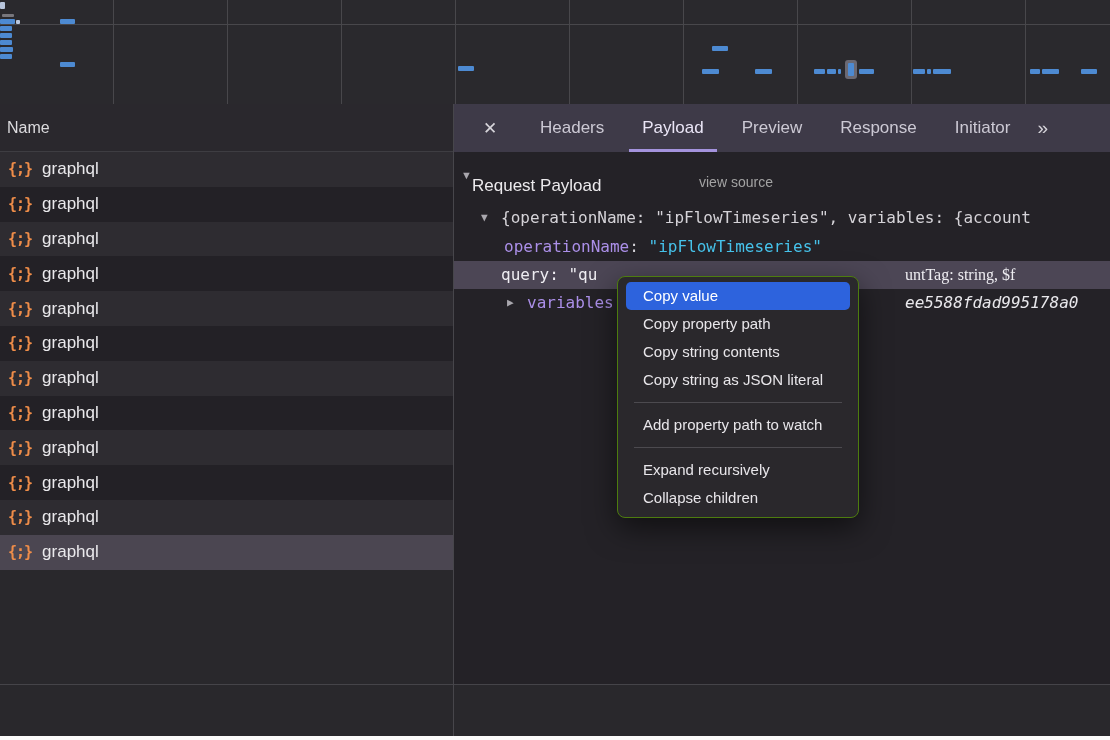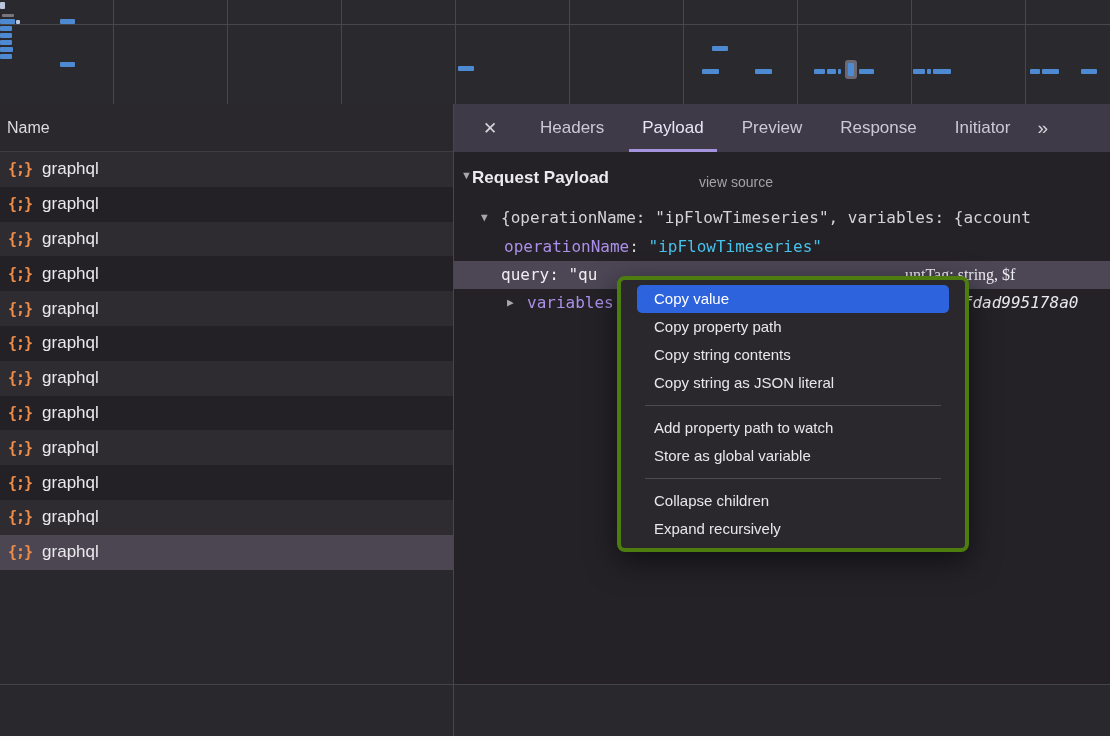--- a/index.html
+++ b/index.html
@@ -39,21 +39,21 @@
   #tab-close { width:30px; margin-right:16px; display:flex; align-items:center; justify-content:center;
                color:#d6d4da; font-size:17px; cursor:pointer; }
   .tab { display:flex; align-items:center; padding:0 13px; margin:0 6px; color:#ccc9d4; font-size:17px; cursor:pointer; }
   .tab.active { color:#eae5f6; box-shadow:inset 0 -3px 0 #a493dd; }
   #tab-more { display:flex; align-items:center; margin-left:8px; color:#d6d4da; font-size:19px; letter-spacing:-2px; }
 
   #payload-area { position:absolute; left:0; top:48px; width:657px; height:532px; overflow:hidden; }
   .arrow { color:#a9a7ad; font-size:11px; }
   #payload-title-row { position:absolute; left:0; top:12px; width:657px; height:24px; }
   #payload-title-arrow { position:absolute; left:8px; top:5px; }
-  #payload-title { position:absolute; left:19px; top:4px; color:#eceaed; font-size:17px; font-weight:bold; }
+  #payload-title { position:absolute; left:19px; top:12px; color:#eceaed; font-size:17px; font-weight:normal; }
   #view-source { position:absolute; left:246px; top:10px; color:#a3a3a3; font-size:14px; cursor:pointer; }
 
   .tree-row { position:absolute; width:657px; height:28px; line-height:28px; white-space:nowrap;
               font-family:"DejaVu Sans Mono", monospace; font-size:16px; color:#d5d3d8; }
   .tree-row .arrow { position:absolute; top:0; }
   .key { color:#ab8fe8; }
   .str { color:#46c2ea; }
   #row-preview { top:52px; }
   #row-preview .arrow { left:28px; }
   #row-preview .txt { position:absolute; left:48px; }
@@ -65,22 +65,22 @@
   #row-vars { top:137px; }
   #row-vars .arrow { left:54px; }
   #row-vars .txt-l { position:absolute; left:74px; }
   #row-vars .txt-r { position:absolute; left:452px; color:#e9e8ec;font-style:italic; }
 
   
   #footer { position:absolute; left:0; top:684px; width:1110px; height:52px; background:#29282c;
             border-top:1px solid #454449; }
 
   
-  #context-menu { position:absolute; left:617px; top:276px; width:352px; background:#2a282c;
-                  border:4px solid #4d7c0f; border-radius:8px; padding:5px 12px;
+  #context-menu { position:absolute; left:617px; top:276px; width:242px; background:#2a282c;
+                  border:1px solid #4d7c0f; border-radius:8px; padding:5px 4px;
                   box-shadow:0 10px 30px rgba(0,0,0,.55); z-index:20; }
   .menu-item { height:28px; line-height:28px; margin:0 4px; padding-left:17px; color:#e8e6ea;
                font-size:15px; border-radius:5px; cursor:pointer; }
   .menu-item.highlighted { background:#2d63dd; color:#ffffff; }
   .menu-sep { height:1px; background:#4c4a4f; margin:8px 12px; }
 </style>
 </head>
 <body>
 
 <div id="devtools">
@@ -228,18 +228,17 @@
   <div id="vdivider"></div>
   <div id="footer"></div>
 
   <div id="context-menu">
       <div class="menu-item highlighted">Copy value</div>
       <div class="menu-item">Copy property path</div>
       <div class="menu-item">Copy string contents</div>
       <div class="menu-item">Copy string as JSON literal</div>
       <div class="menu-sep"></div>
       <div class="menu-item">Add property path to watch</div>
-      <div class="menu-item">Store as global variable</div>
       <div class="menu-sep"></div>
+      <div class="menu-item">Expand recursively</div>
       <div class="menu-item">Collapse children</div>
-      <div class="menu-item">Expand recursively</div>
     </div>
 </div>
 
 </body></html>

